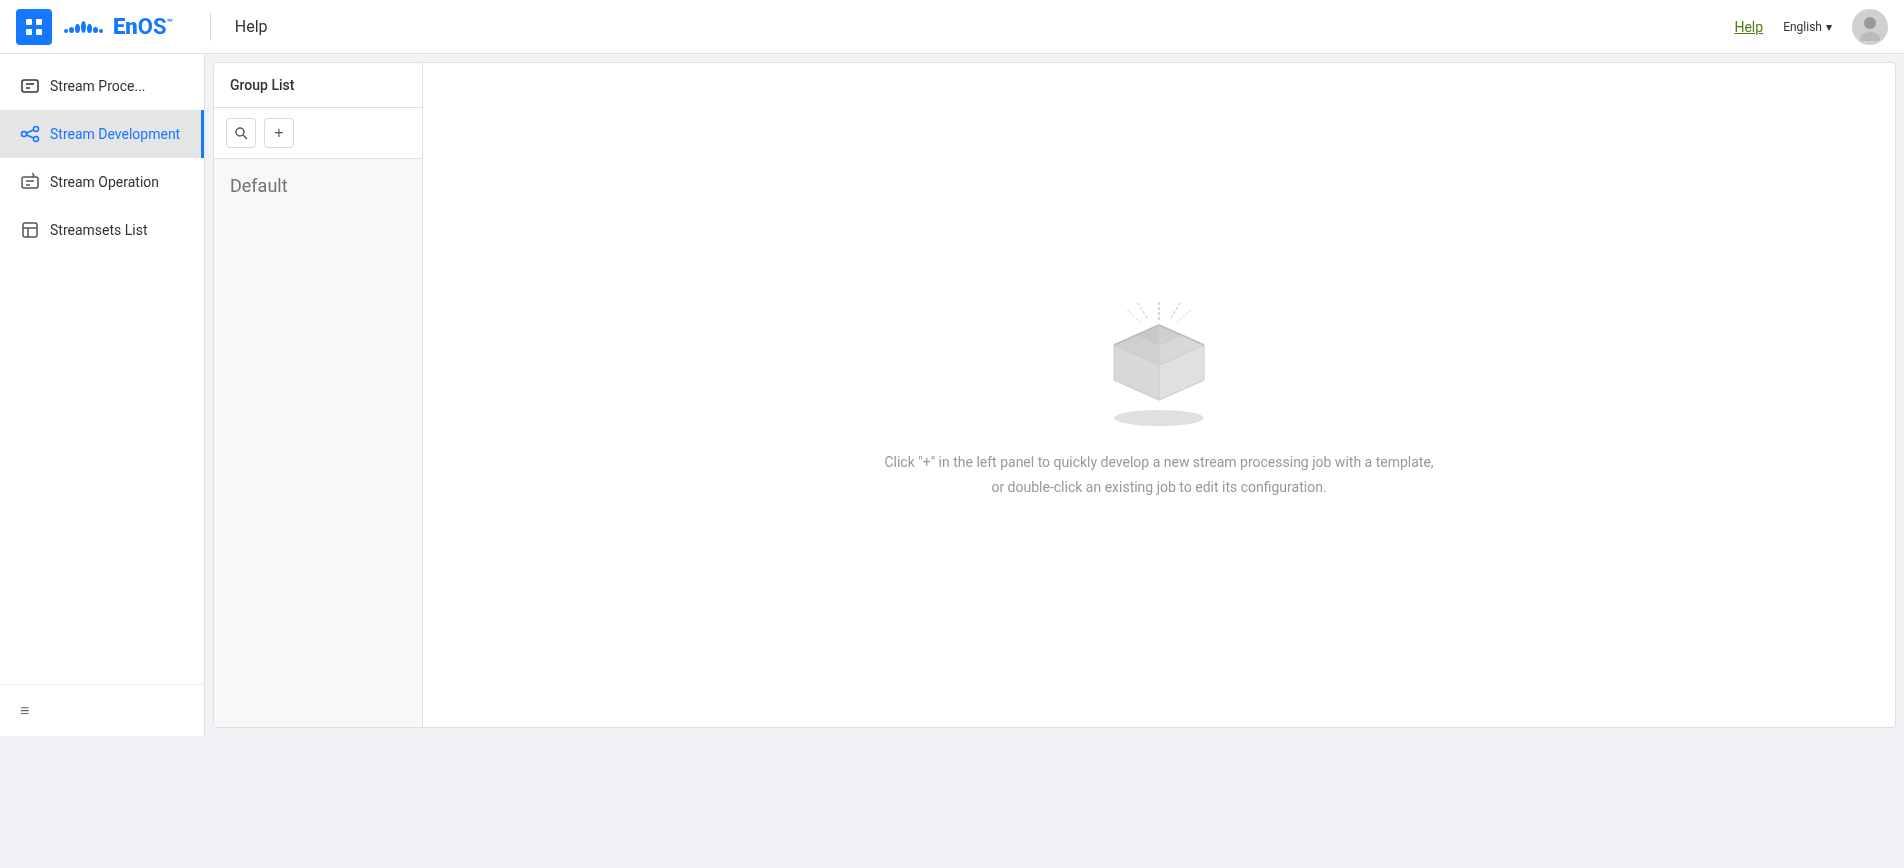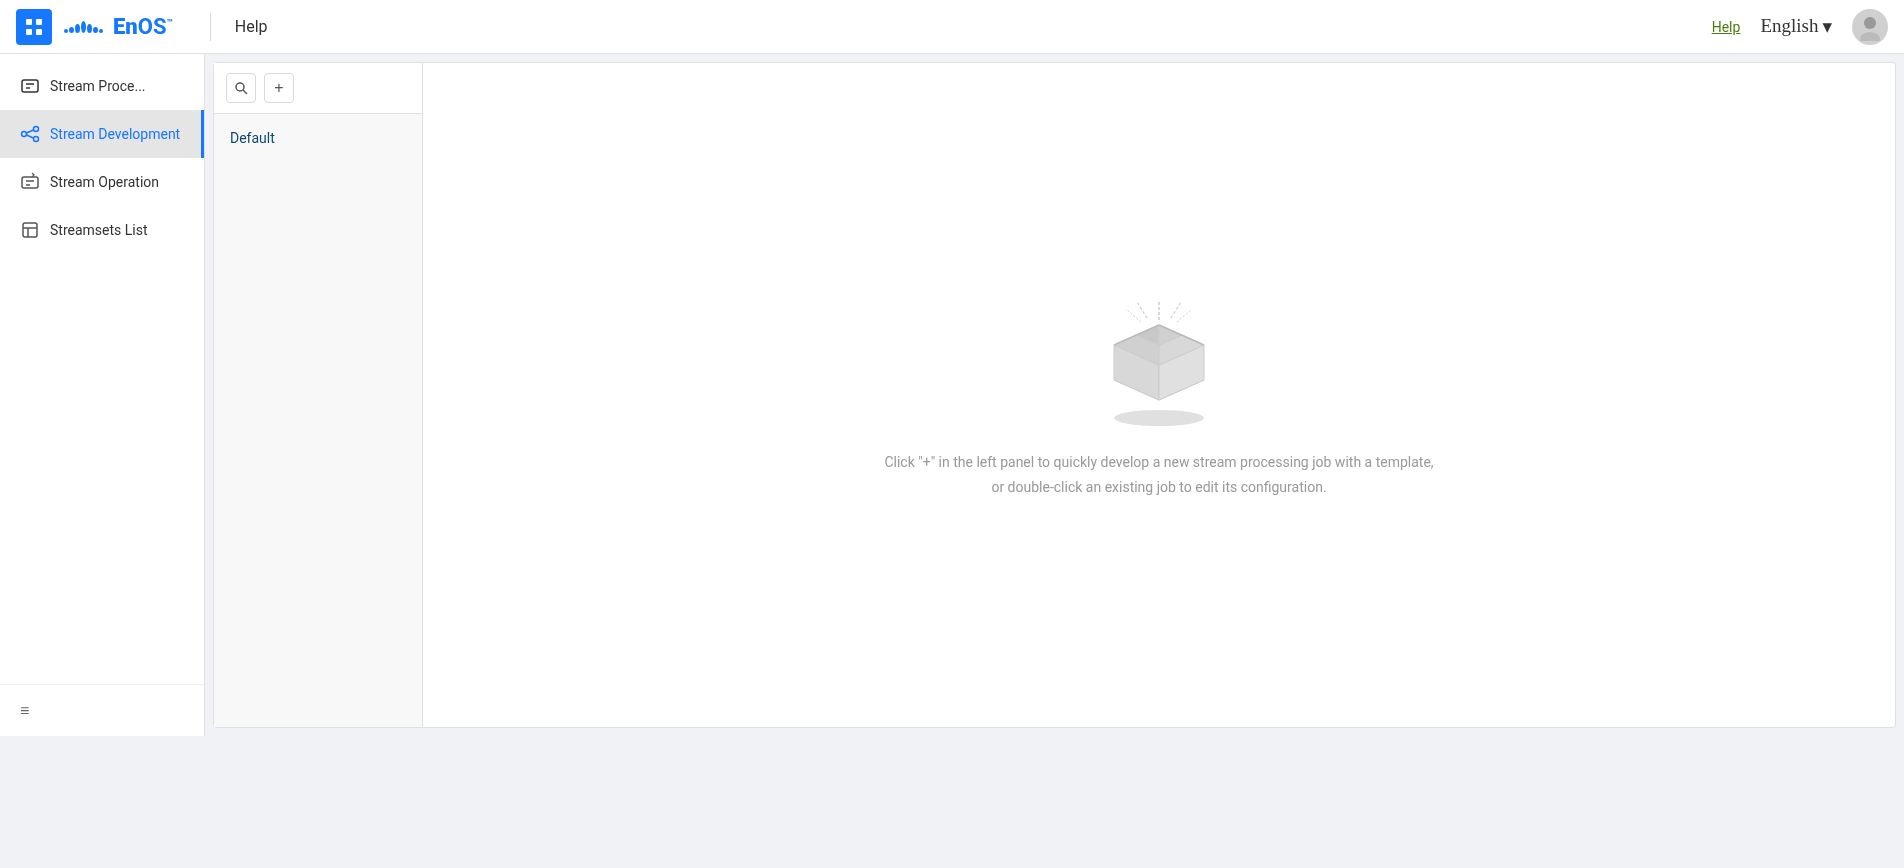--- a/index.html
+++ b/index.html
@@ -63,24 +63,23 @@
     }
     .help-link {
       color: #4d7c0f;
       font-size: 14px;
       cursor: pointer;
       text-decoration: underline;
     }
     .lang-select {
       display: flex;
       gap: 4px;
-      font-size: 19px;
+      font-size: 12px;
       color: #333;
       cursor: pointer;
-      font-family: Liberation Serif, serif;
     }
     .avatar {
       width: 36px;
       height: 36px;
       border-radius: 50%;
       background: #d0d0d0;
       display: flex;
       align-items: center;
       justify-content: center;
       overflow: hidden;
@@ -191,22 +190,22 @@
       font-size: 16px;
       color: #555;
     }
     .group-list-items {
       flex: 1;
       padding: 8px 0;
       background: #f8f8f8;
     }
     .group-item {
       padding: 8px 16px;
-      font-size: 14px;
-      color: #0c4a6e;
+      font-size: 18px;
+      color: #737373;
       cursor: pointer;
     }
 
     
     .main-panel {
       flex: 1;
       background: #fff;
       border: 1px solid #e0e0e0;
       border-left: none;
       border-radius: 0 4px 4px 0;
@@ -332,20 +331,21 @@
 
     <div class="sidebar-footer">
       <span class="collapse-icon">≡</span>
     </div>
   </aside>
 
   <div class="content">
     <div class="inner-layout">
 
       <div class="group-list-panel">
+        <div class="group-list-header">Group List</div>
         <div class="group-list-toolbar">
           <button class="toolbar-btn">
             <svg width="14" height="14" viewBox="0 0 14 14" fill="none" stroke="#555" stroke-width="1.5">
               <circle cx="6" cy="6" r="4"></circle>
               <line x1="9" y1="9" x2="13" y2="13"></line>
             </svg>
           </button>
           <button class="toolbar-btn">+</button>
         </div>
         <div class="group-list-items">

